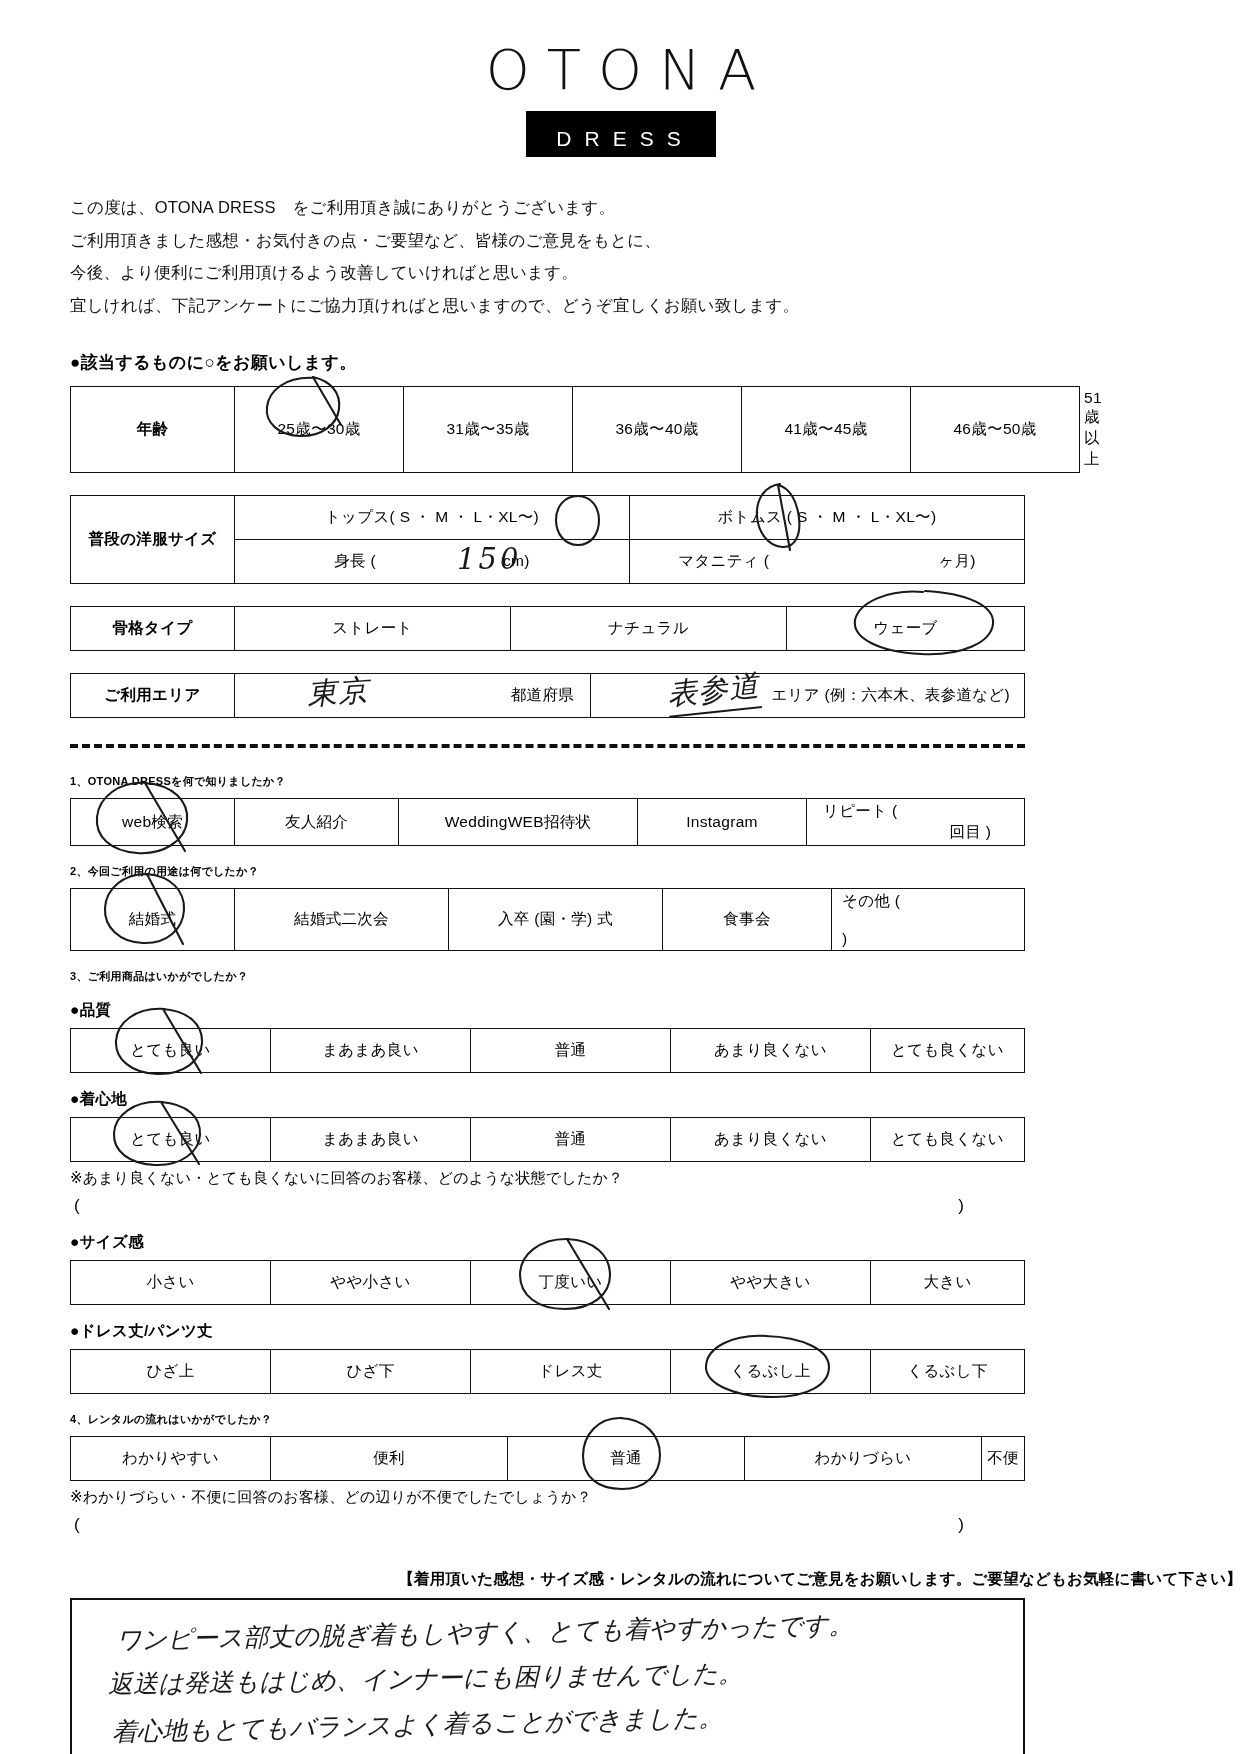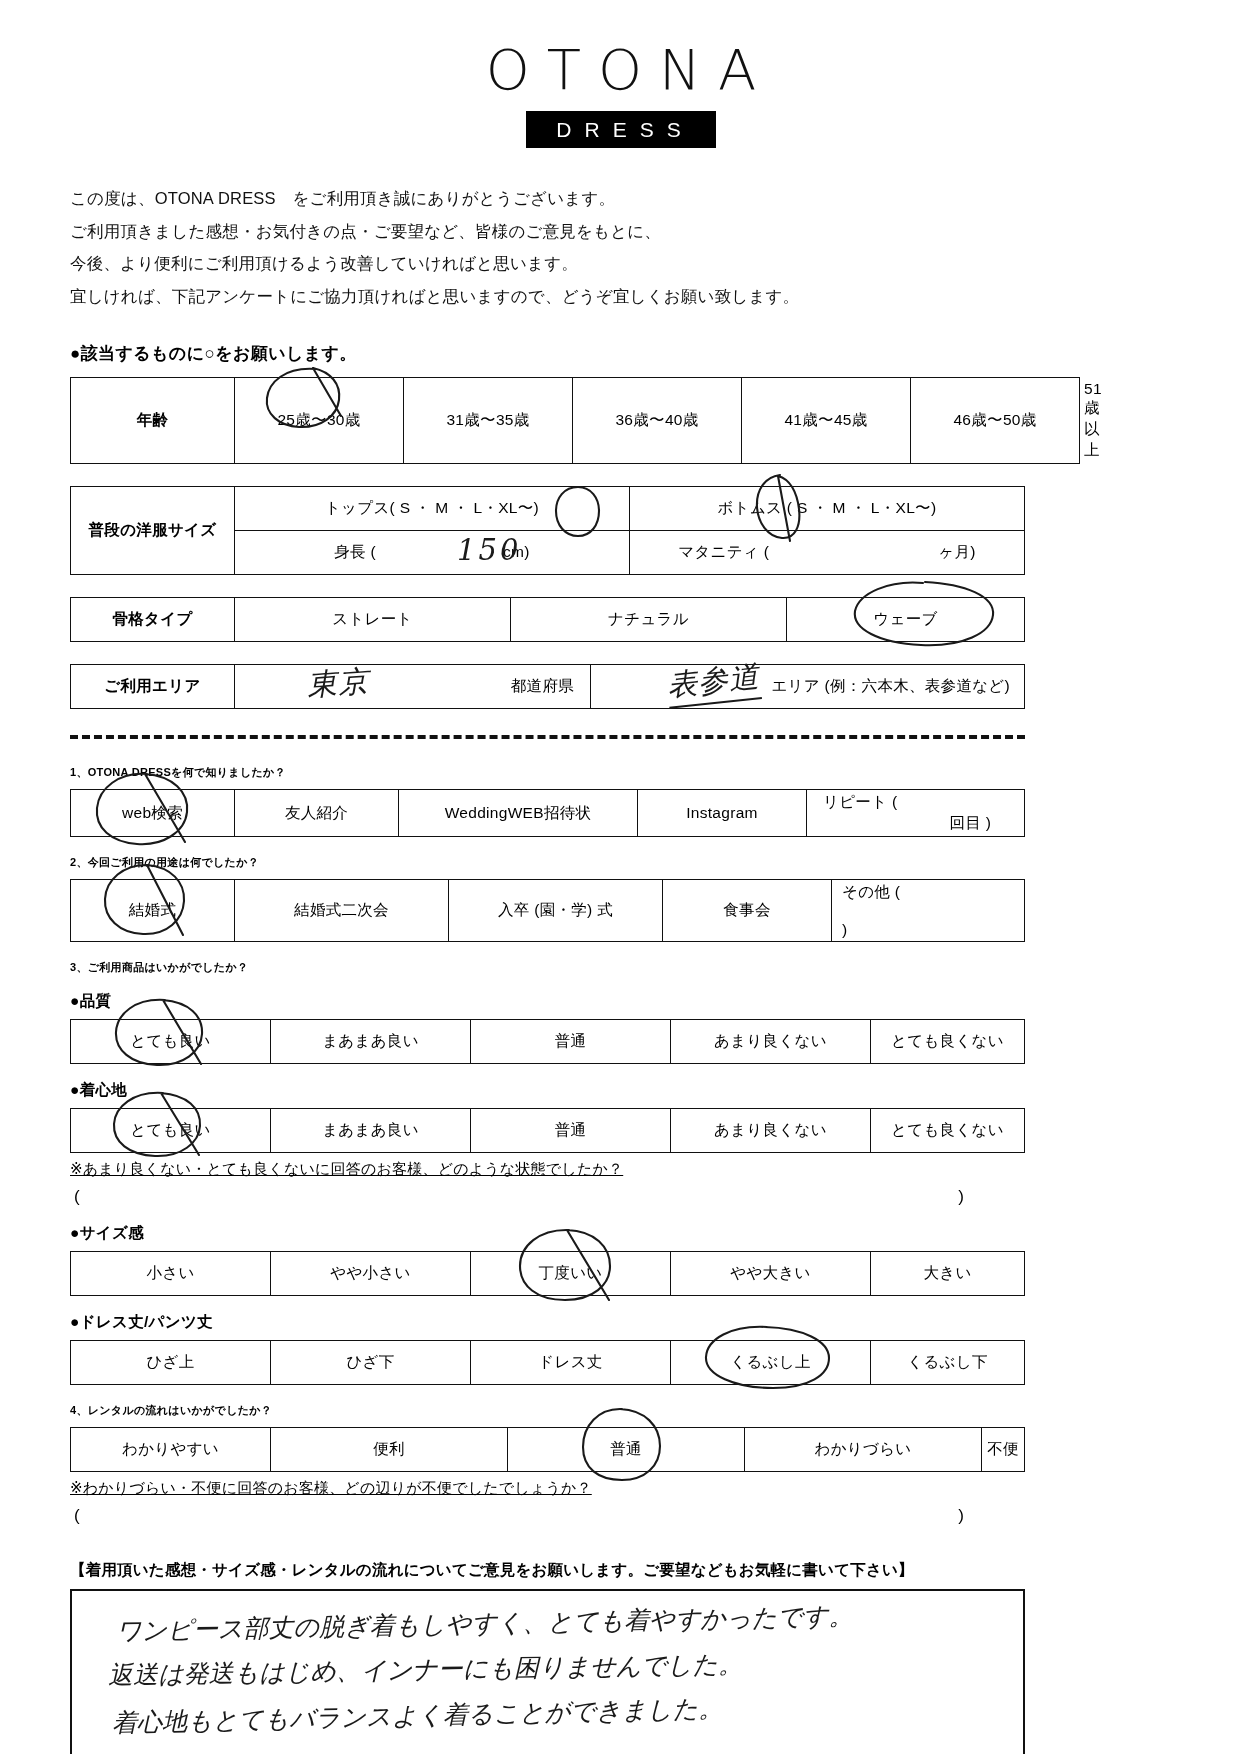--- a/index.html
+++ b/index.html
@@ -32,21 +32,21 @@
     line-height:1;
     color:#111;
     text-indent:17px;
   }
   .logo-bar{
     display:inline-block;
     background:#000;
     color:#fff;
     font-size:21px;
     letter-spacing:13px;
-    padding:8px 22px 8px 30px;
+    padding:17px 22px 8px 30px;
     margin-top:13px;
     line-height:1;
     font-weight:400;
   }
 
   
   .intro{
     margin:34px 0 0 70px;
     font-size:16.5px;
     line-height:1.97;
@@ -105,36 +105,36 @@
   .sub{
     margin:16px 0 7px 70px;
     font-size:15.5px;
     font-weight:bold;
     letter-spacing:.3px;
   }
   .note{
     margin:7px 0 0 70px;
     font-size:15px;
     letter-spacing:.2px;
-    text-decoration:underline;
   }
   .paren{
     margin:8px 0 0 74px;
     width:890px;
     font-size:17px;
     display:flex;
     justify-content:space-between;
   }
 
   
   .cmt-head{
     margin:34px 0 8px 70px;
     font-size:15.5px;
     font-weight:bold;
     letter-spacing:.2px;
+    text-align:right;
   }
   .cmt-box{
     margin-left:70px;
     width:955px;
     height:208px;
     border:2px solid #111;
     box-sizing:border-box;
     position:relative;
     overflow:hidden;
   }

